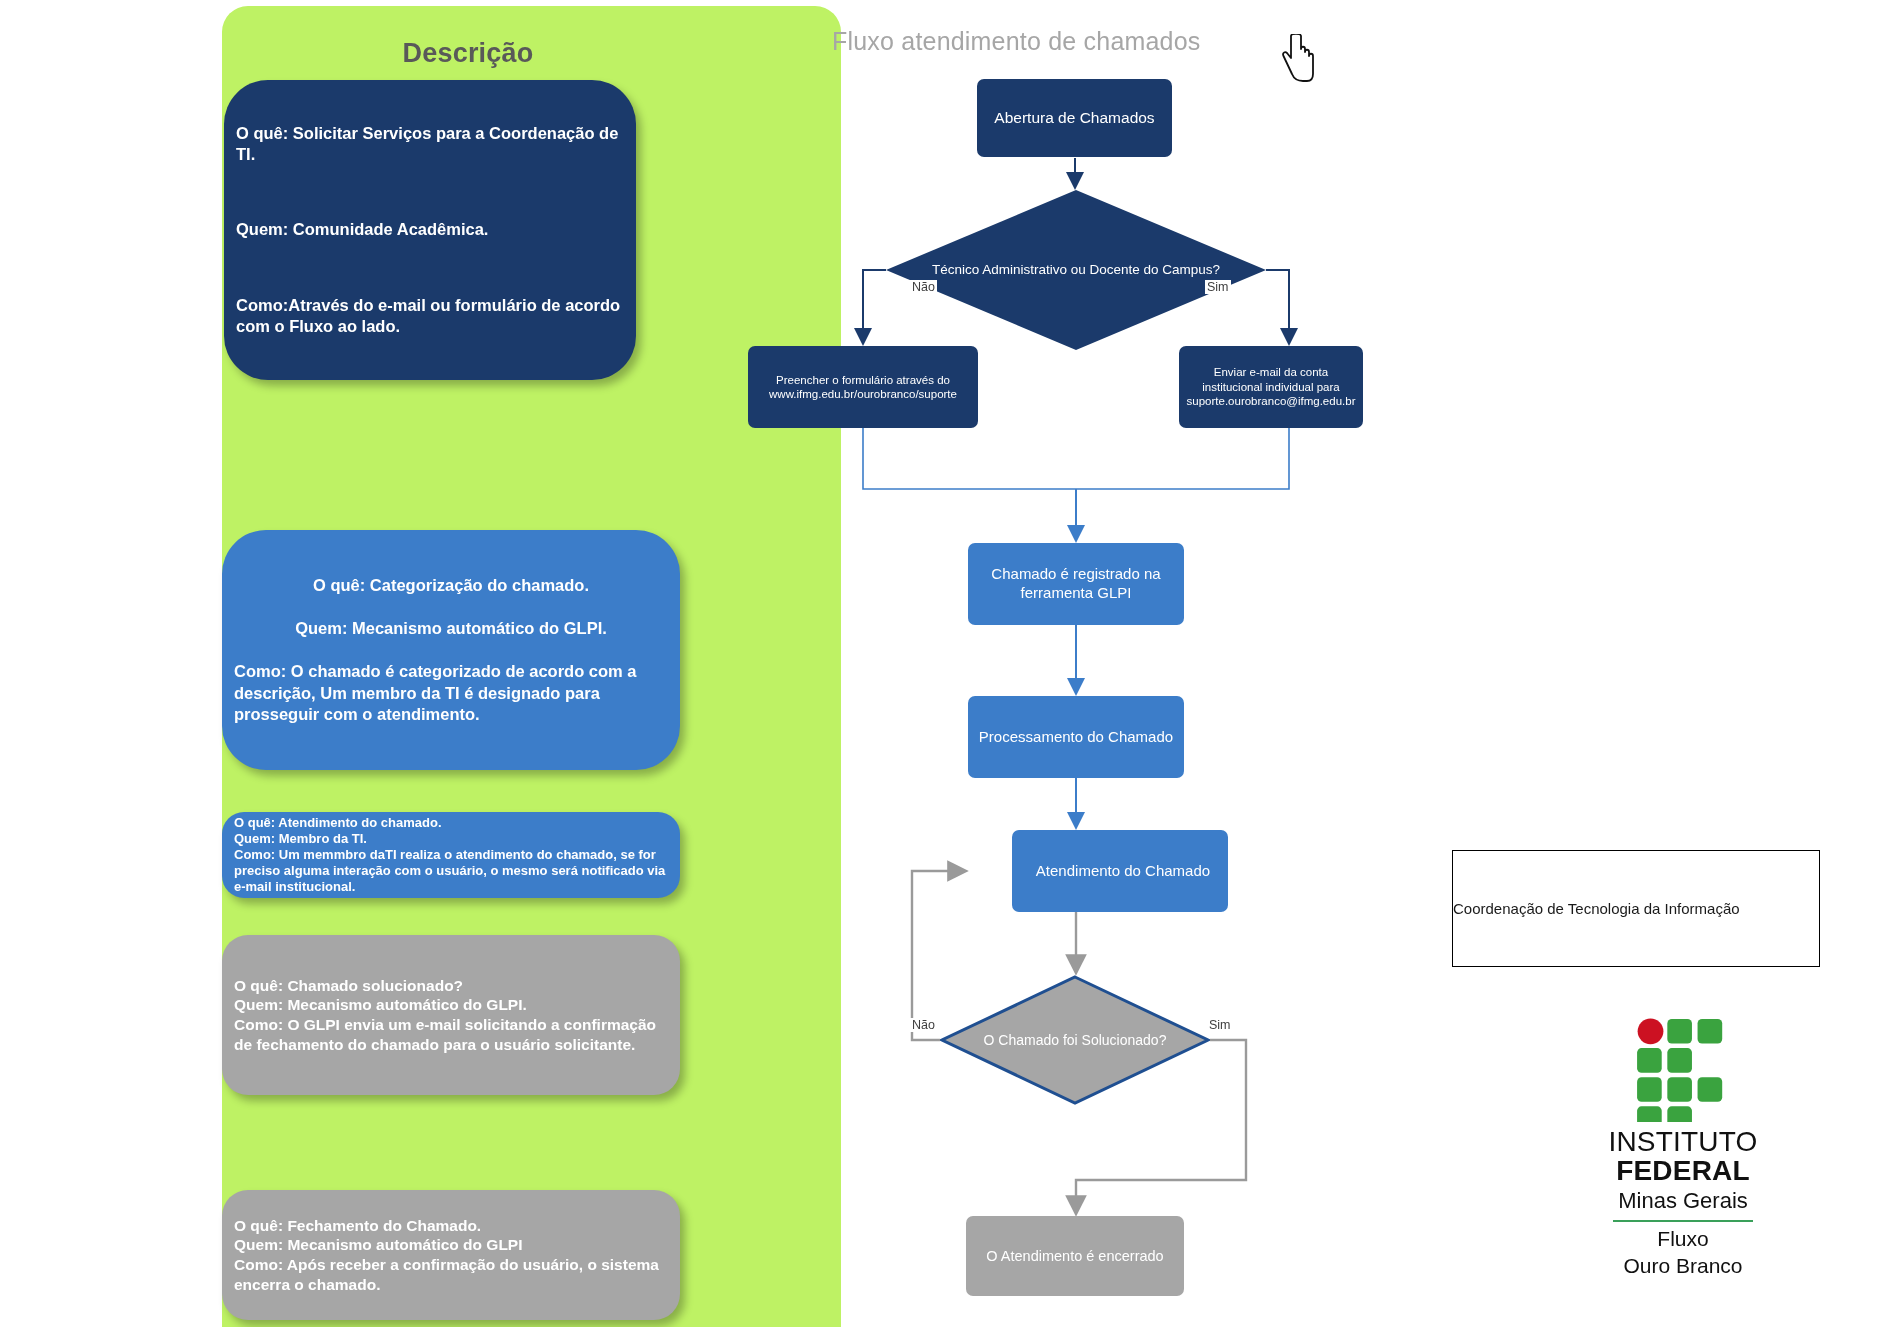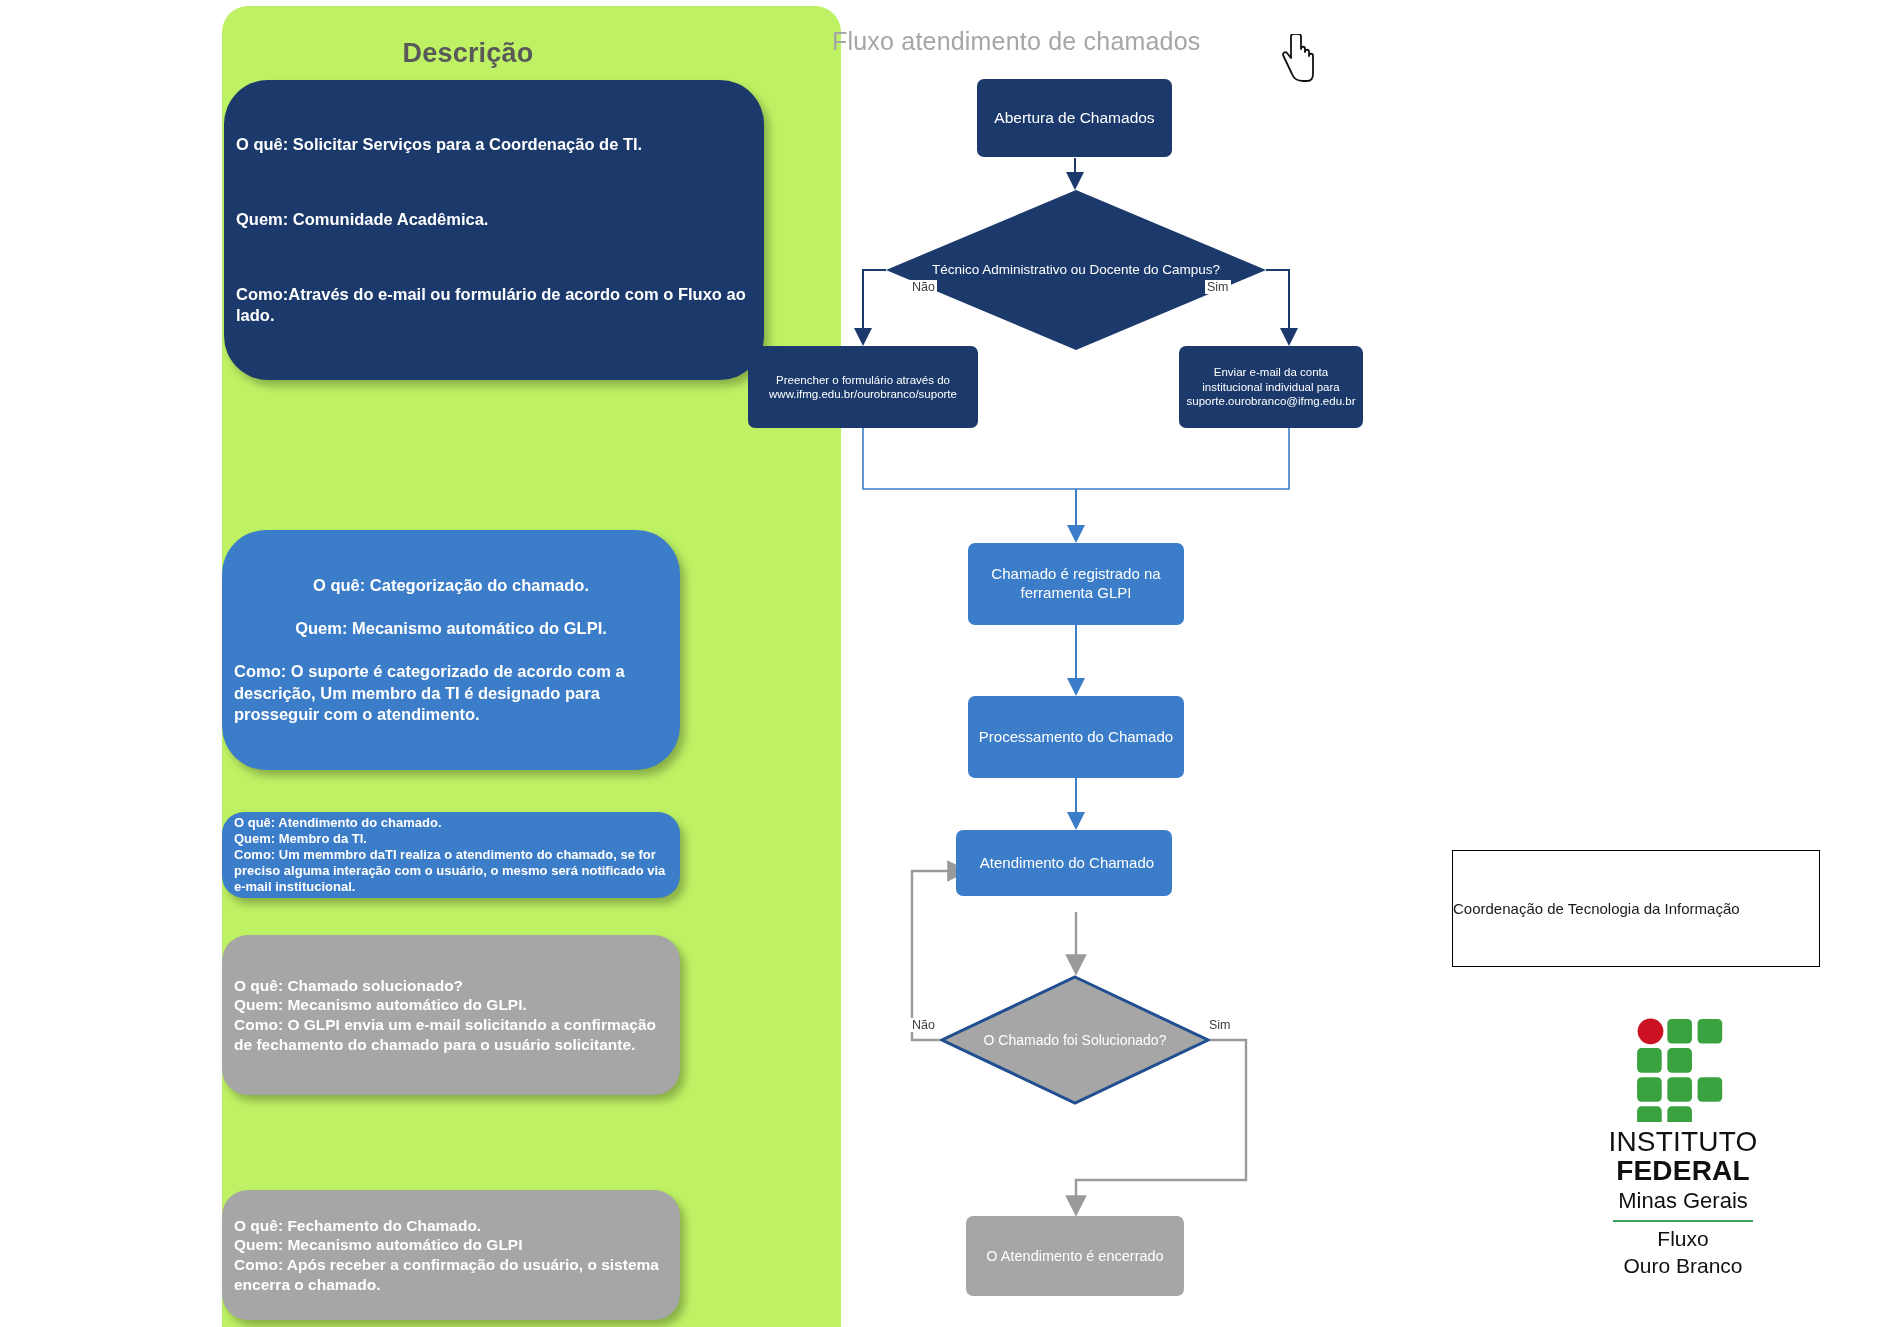--- a/index.html
+++ b/index.html
@@ -57,21 +57,21 @@
 
   .card-big { font-size: 16.5px; font-weight: bold; line-height: 1.28; }
   .card-big p { margin-bottom: 0; }
   .card-small { font-size: 13px; font-weight: bold; line-height: 1.22; }
   .card-med { font-size: 15.5px; font-weight: bold; line-height: 1.26; }
 
   .gap-lg { height: 54px; }
   .gap-md { height: 22px; }
 
   
-  #card-abertura   { left: 224px; top: 80px;   width: 540px; height: 300px; }
+  #card-abertura   { left: 224px; top: 80px;   width: 412px; height: 300px; }
   #card-categoriz  { left: 222px; top: 530px;  width: 458px; height: 240px; align-items: center; }
   #card-atendim    { left: 222px; top: 812px;  width: 458px; height: 86px;  border-radius: 22px; }
   #card-solucionado{ left: 222px; top: 935px;  width: 458px; height: 160px; border-radius: 26px; }
   #card-fechamento { left: 222px; top: 1190px; width: 458px; height: 130px; border-radius: 26px; }
 
   
   .flow-title {
     position: absolute;
     left: 832px;
     top: 27px;
@@ -104,21 +104,21 @@
   .node.navy { background: #1b3a6b; }
   .node.blue { background: #3c7dc9; }
   .node.gray { background: #a6a6a6; }
   .node .lbl { padding: 0 10px; line-height: 1.25; }
 
   #n-abertura   { left: 977px;  top: 79px;  width: 195px; height: 78px;  font-size: 15.5px; }
   #n-form       { left: 748px;  top: 346px; width: 230px; height: 82px;  font-size: 11.5px; }
   #n-email      { left: 1179px; top: 346px; width: 184px; height: 82px;  font-size: 11.5px; }
   #n-registrado { left: 968px;  top: 543px; width: 216px; height: 82px;  font-size: 15px; }
   #n-process    { left: 968px;  top: 696px; width: 216px; height: 82px;  font-size: 15px; }
-  #n-atendiment { left: 956px;  top: 830px; width: 216px; height: 66px;  font-size: 15px; padding-left: 6px; }
+  #n-atendiment { left: 1012px;  top: 830px; width: 216px; height: 82px;  font-size: 15px; padding-left: 6px; }
   #n-encerrado  { left: 966px;  top: 1216px; width: 218px; height: 80px; font-size: 14.5px; }
 
   
   .diamond-wrap { position: absolute; }
   #d-tipo  { left: 886px; top: 190px; width: 380px; height: 160px; }
   #d-solv  { left: 940px; top: 975px; width: 270px; height: 130px; }
   .diamond-label {
     position: absolute;
     left: 0; top: 0; width: 100%; height: 100%;
     display: flex; align-items: center; justify-content: center;
@@ -199,21 +199,21 @@
     <p>Quem: Comunidade Acadêmica.</p>
     <div class="gap-lg"></div>
     <p>Como:Através do e-mail ou formulário de acordo com o Fluxo ao lado.</p>
   </div>
 
   <div class="card blue card-big" id="card-categoriz">
     <p>O quê: Categorização do chamado.</p>
     <div class="gap-md"></div>
     <p>Quem: Mecanismo automático do GLPI.</p>
     <div class="gap-md"></div>
-    <p>Como: O suporte é categorizado de acordo com a descrição, Um membro da TI é designado para prosseguir com o atendimento.</p>
+    <p>Como: O chamado é categorizado de acordo com a descrição, Um membro da TI é designado para prosseguir com o atendimento.</p>
   </div>
 
   <div class="card blue card-small" id="card-atendim">
     <p>O quê:  Atendimento do chamado.</p>
     <p>Quem: Membro da TI.</p>
     <p>Como: Um memmbro daTI realiza o atendimento do chamado, se for preciso alguma interação com o usuário, o mesmo será notificado via e-mail institucional.</p>
   </div>
 
   <div class="card gray card-med" id="card-solucionado">
     <p>O quê: Chamado solucionado?</p>

